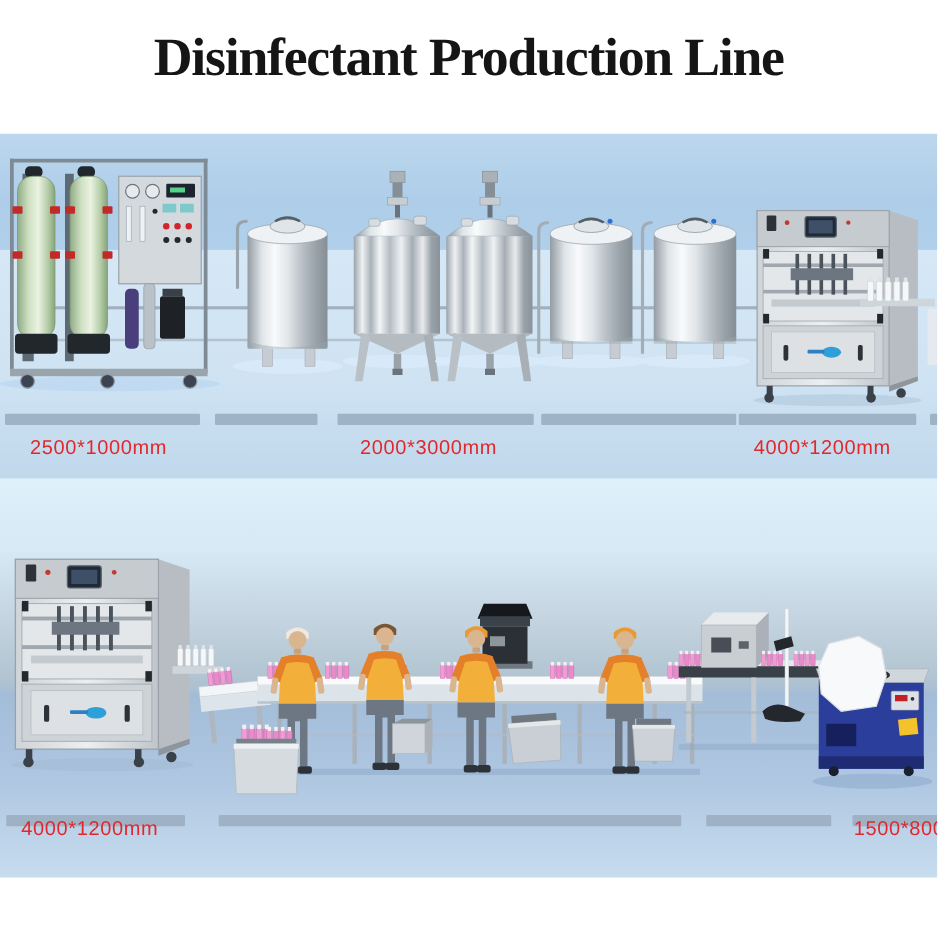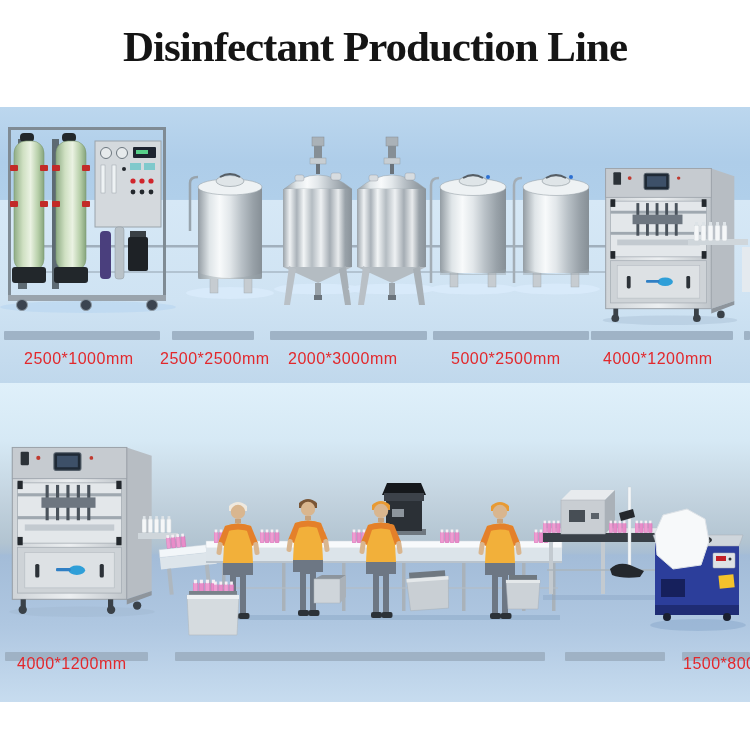--- a/index.html
+++ b/index.html
@@ -311,23 +311,21 @@
     </svg>
 
     <div class="bar" style="left:4px;width:156px"></div>
     <div class="bar" style="left:172px;width:82px"></div>
     <div class="bar" style="left:270px;width:157px"></div>
     <div class="bar" style="left:433px;width:156px"></div>
     <div class="bar" style="left:591px;width:142px"></div>
     <div class="bar" style="left:744px;width:6px"></div>
 
     <span class="dim" style="left:24px">2500*1000mm</span>
-    <span class="dim" style="left:160px">2500*2500mm</span>
     <span class="dim" style="left:288px">2000*3000mm</span>
-    <span class="dim" style="left:451px">5000*2500mm</span>
     <span class="dim" style="left:603px">4000*1200mm</span>
   </section>
 
   <section class="scene scene2">
     <svg width="750" height="319" viewBox="0 0 750 319">
 
       <g>
         <use href="#fillmach" xlink:href="#fillmach" x="4" y="52" width="156" height="182"></use>
         <rect x="138" y="150" width="40" height="6" fill="#cfd6db"></rect>
         <use href="#whitebottles" xlink:href="#whitebottles" x="142" y="132" width="30" height="18"></use>

